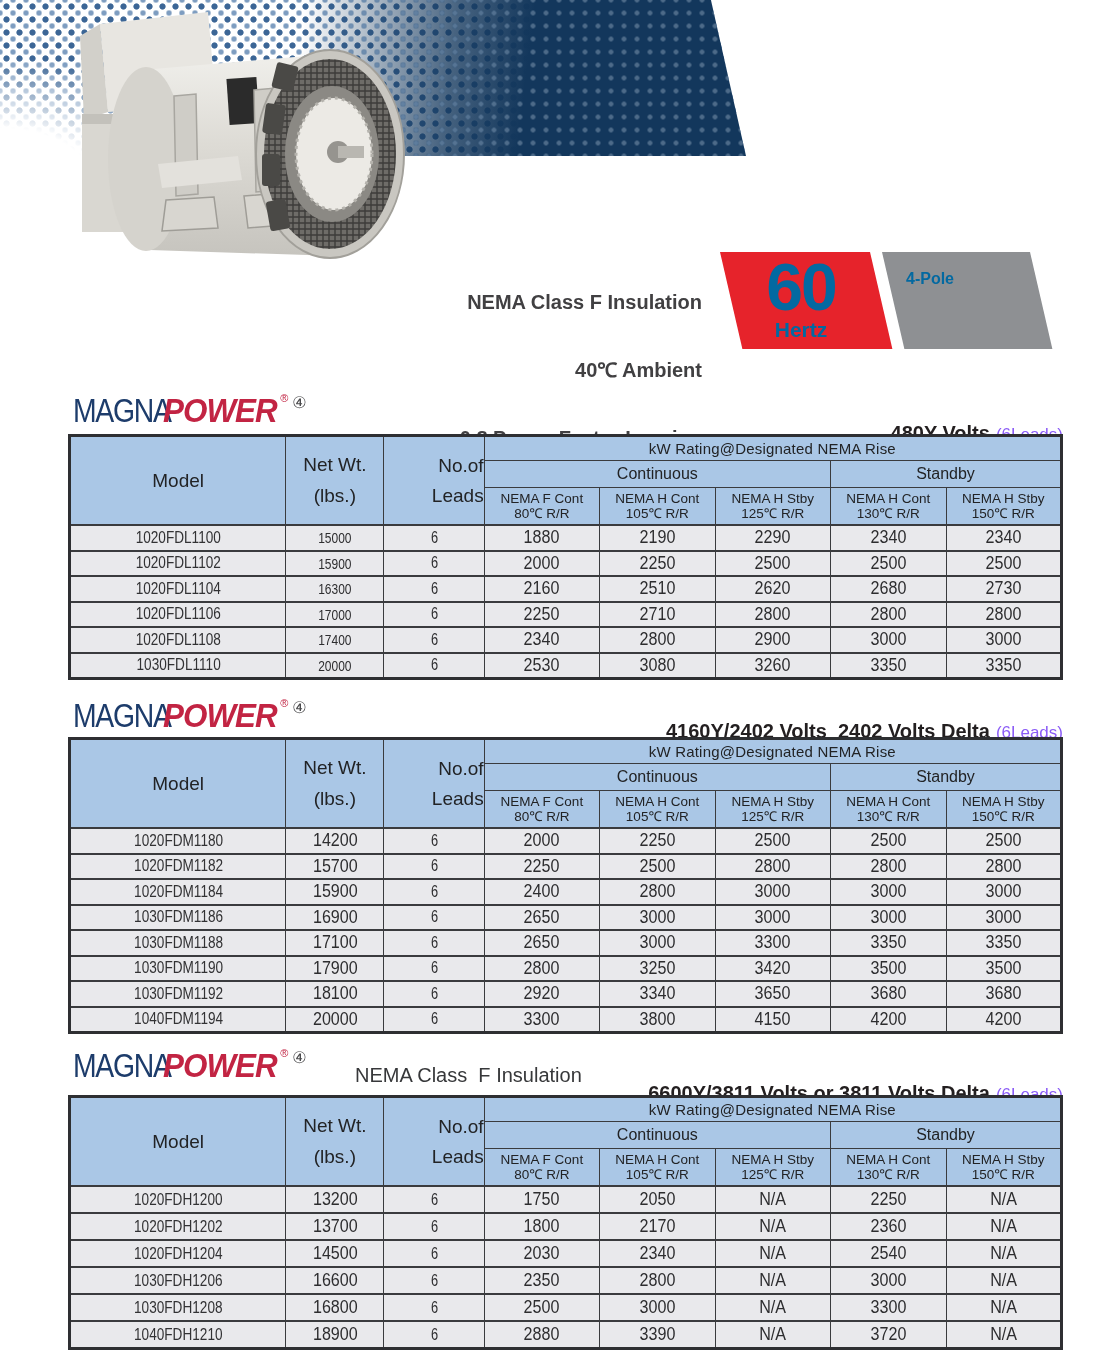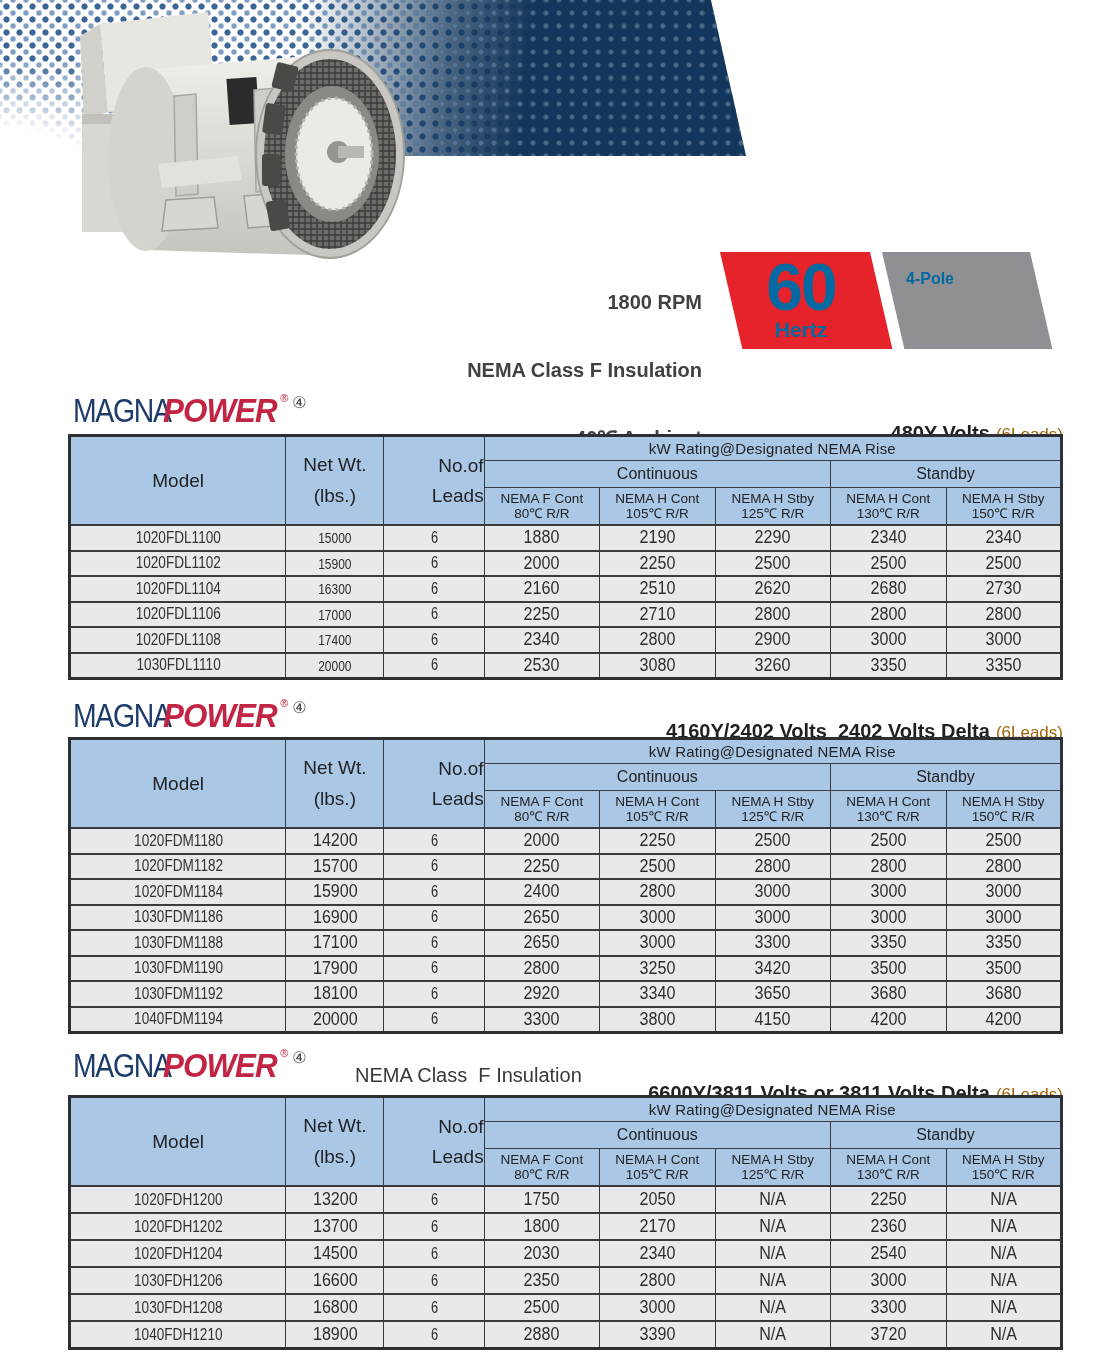--- a/index.html
+++ b/index.html
@@ -42,21 +42,21 @@
   .logo-magna{display:inline-block;font-size:33px;color:#1d3c6b;letter-spacing:-1.5px;
     transform:scaleX(0.86);transform-origin:left;font-weight:normal;}
   .logo-power{display:inline-block;font-size:33px;font-weight:bold;font-style:italic;color:#c22443;
     letter-spacing:-1px;transform:scaleX(0.95);transform-origin:left;margin-left:-24px;}
   .logo-reg{font-size:11px;color:#c22443;vertical-align:20px;margin-left:-2px;}
   .logo-c4{font-size:16px;color:#4a4a4c;vertical-align:14px;margin-left:4px;}
 
   
   .sec-title{position:absolute;right:42px;text-align:right;white-space:pre;color:#231f20;}
   .sec-title .bold{font-size:20px;font-weight:bold;}
-  .sec-title .light{font-size:17px;font-weight:normal;color:#a16207;margin-left:6px;}
+  .sec-title .light{font-size:17px;font-weight:normal;color:#8b5cf6;margin-left:6px;}
   .pre-title{position:absolute;left:355px;font-size:20px;color:#37383a;white-space:pre;}
 
   
   table.tbl{position:absolute;left:68px;width:995px;border-collapse:collapse;table-layout:fixed;
     border:3px solid #2e2f32;}
   .tbl td{border:1.5px solid #3a3b3e;text-align:center;vertical-align:middle;padding:0;
     overflow:hidden;}
   .tbl thead td{background:#aac7e6;color:#222325;}
   .tbl tbody td{background:#e9e9ec;border-top-width:2.2px;border-bottom-width:2.2px;}
   .h-big{font-size:19px;}
@@ -122,21 +122,20 @@
 
     <g fill="#4a4946">
       <rect x="236" y="60" width="22" height="26" rx="3" transform="rotate(14 247 73)"></rect>
       <rect x="226" y="100" width="20" height="30" rx="3" transform="rotate(8 236 115)"></rect>
       <rect x="224" y="150" width="18" height="32" rx="3"></rect>
       <rect x="230" y="196" width="20" height="30" rx="3" transform="rotate(-10 240 211)"></rect>
     </g>
   </svg>
 
   <div class="specs">
-    <div>1800 RPM</div>
     <div>NEMA Class F Insulation</div>
     <div>40℃ Ambient</div>
     <div>0.8 Power Factor Lag  ing</div>
     <div><span>DVR</span><sup>®</sup><span> 2000E+ PMG Excitation</span></div>
   </div>
 
   <div class="badge badge-red">
     <div class="bg" style="background:#e6232b;"></div>
     <div class="txt">
       <div class="hz-value">60</div>

